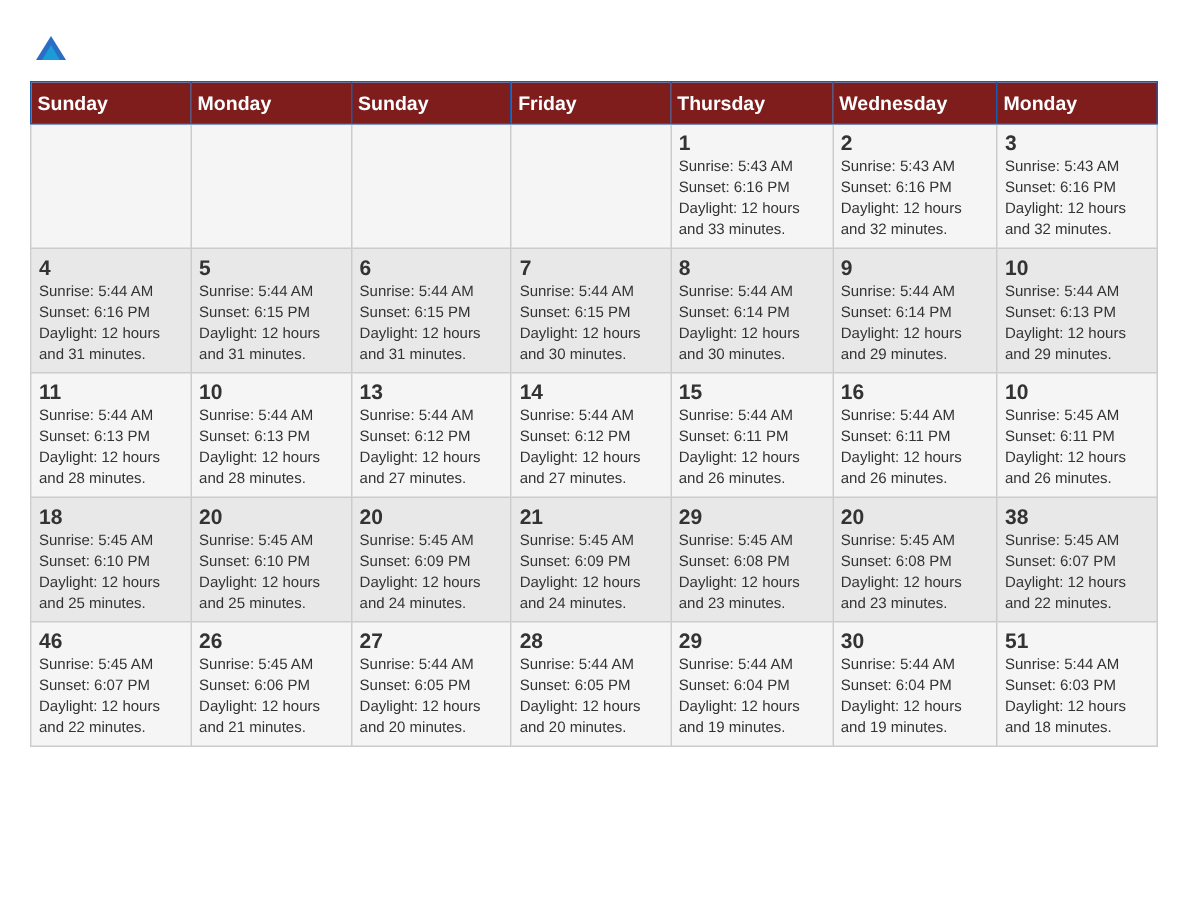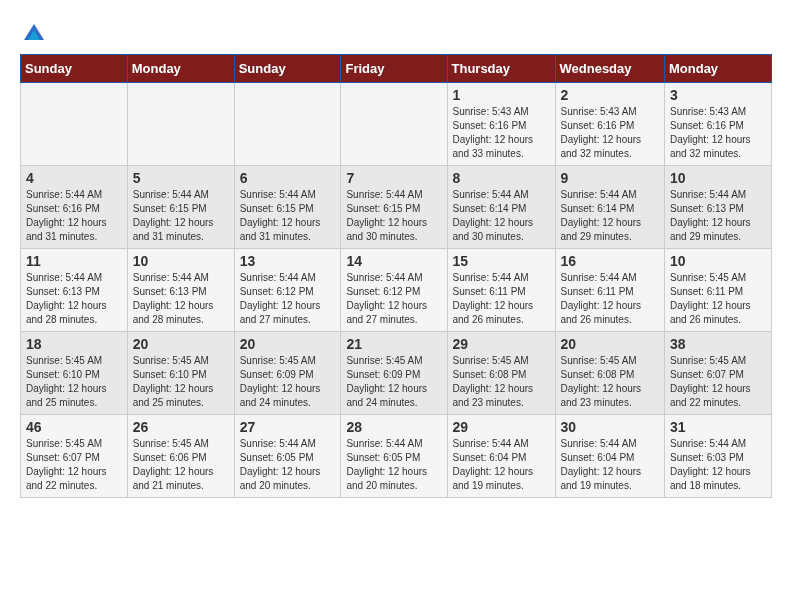--- a/index.html
+++ b/index.html
@@ -352,21 +352,21 @@
 and 19 minutes.</div>
         </td>
         <td>
           <span class="day-number">30</span>
           <div class="day-info" style="white-space: pre-line;">Sunrise: 5:44 AM
 Sunset: 6:04 PM
 Daylight: 12 hours
 and 19 minutes.</div>
         </td>
         <td>
-          <span class="day-number">31</span>
+          <span class="day-number">51</span>
           <div class="day-info" style="white-space: pre-line;">Sunrise: 5:44 AM
 Sunset: 6:03 PM
 Daylight: 12 hours
 and 18 minutes.</div>
         </td>
       </tr>
     </tbody>
 </table>
 
 </body></html>

